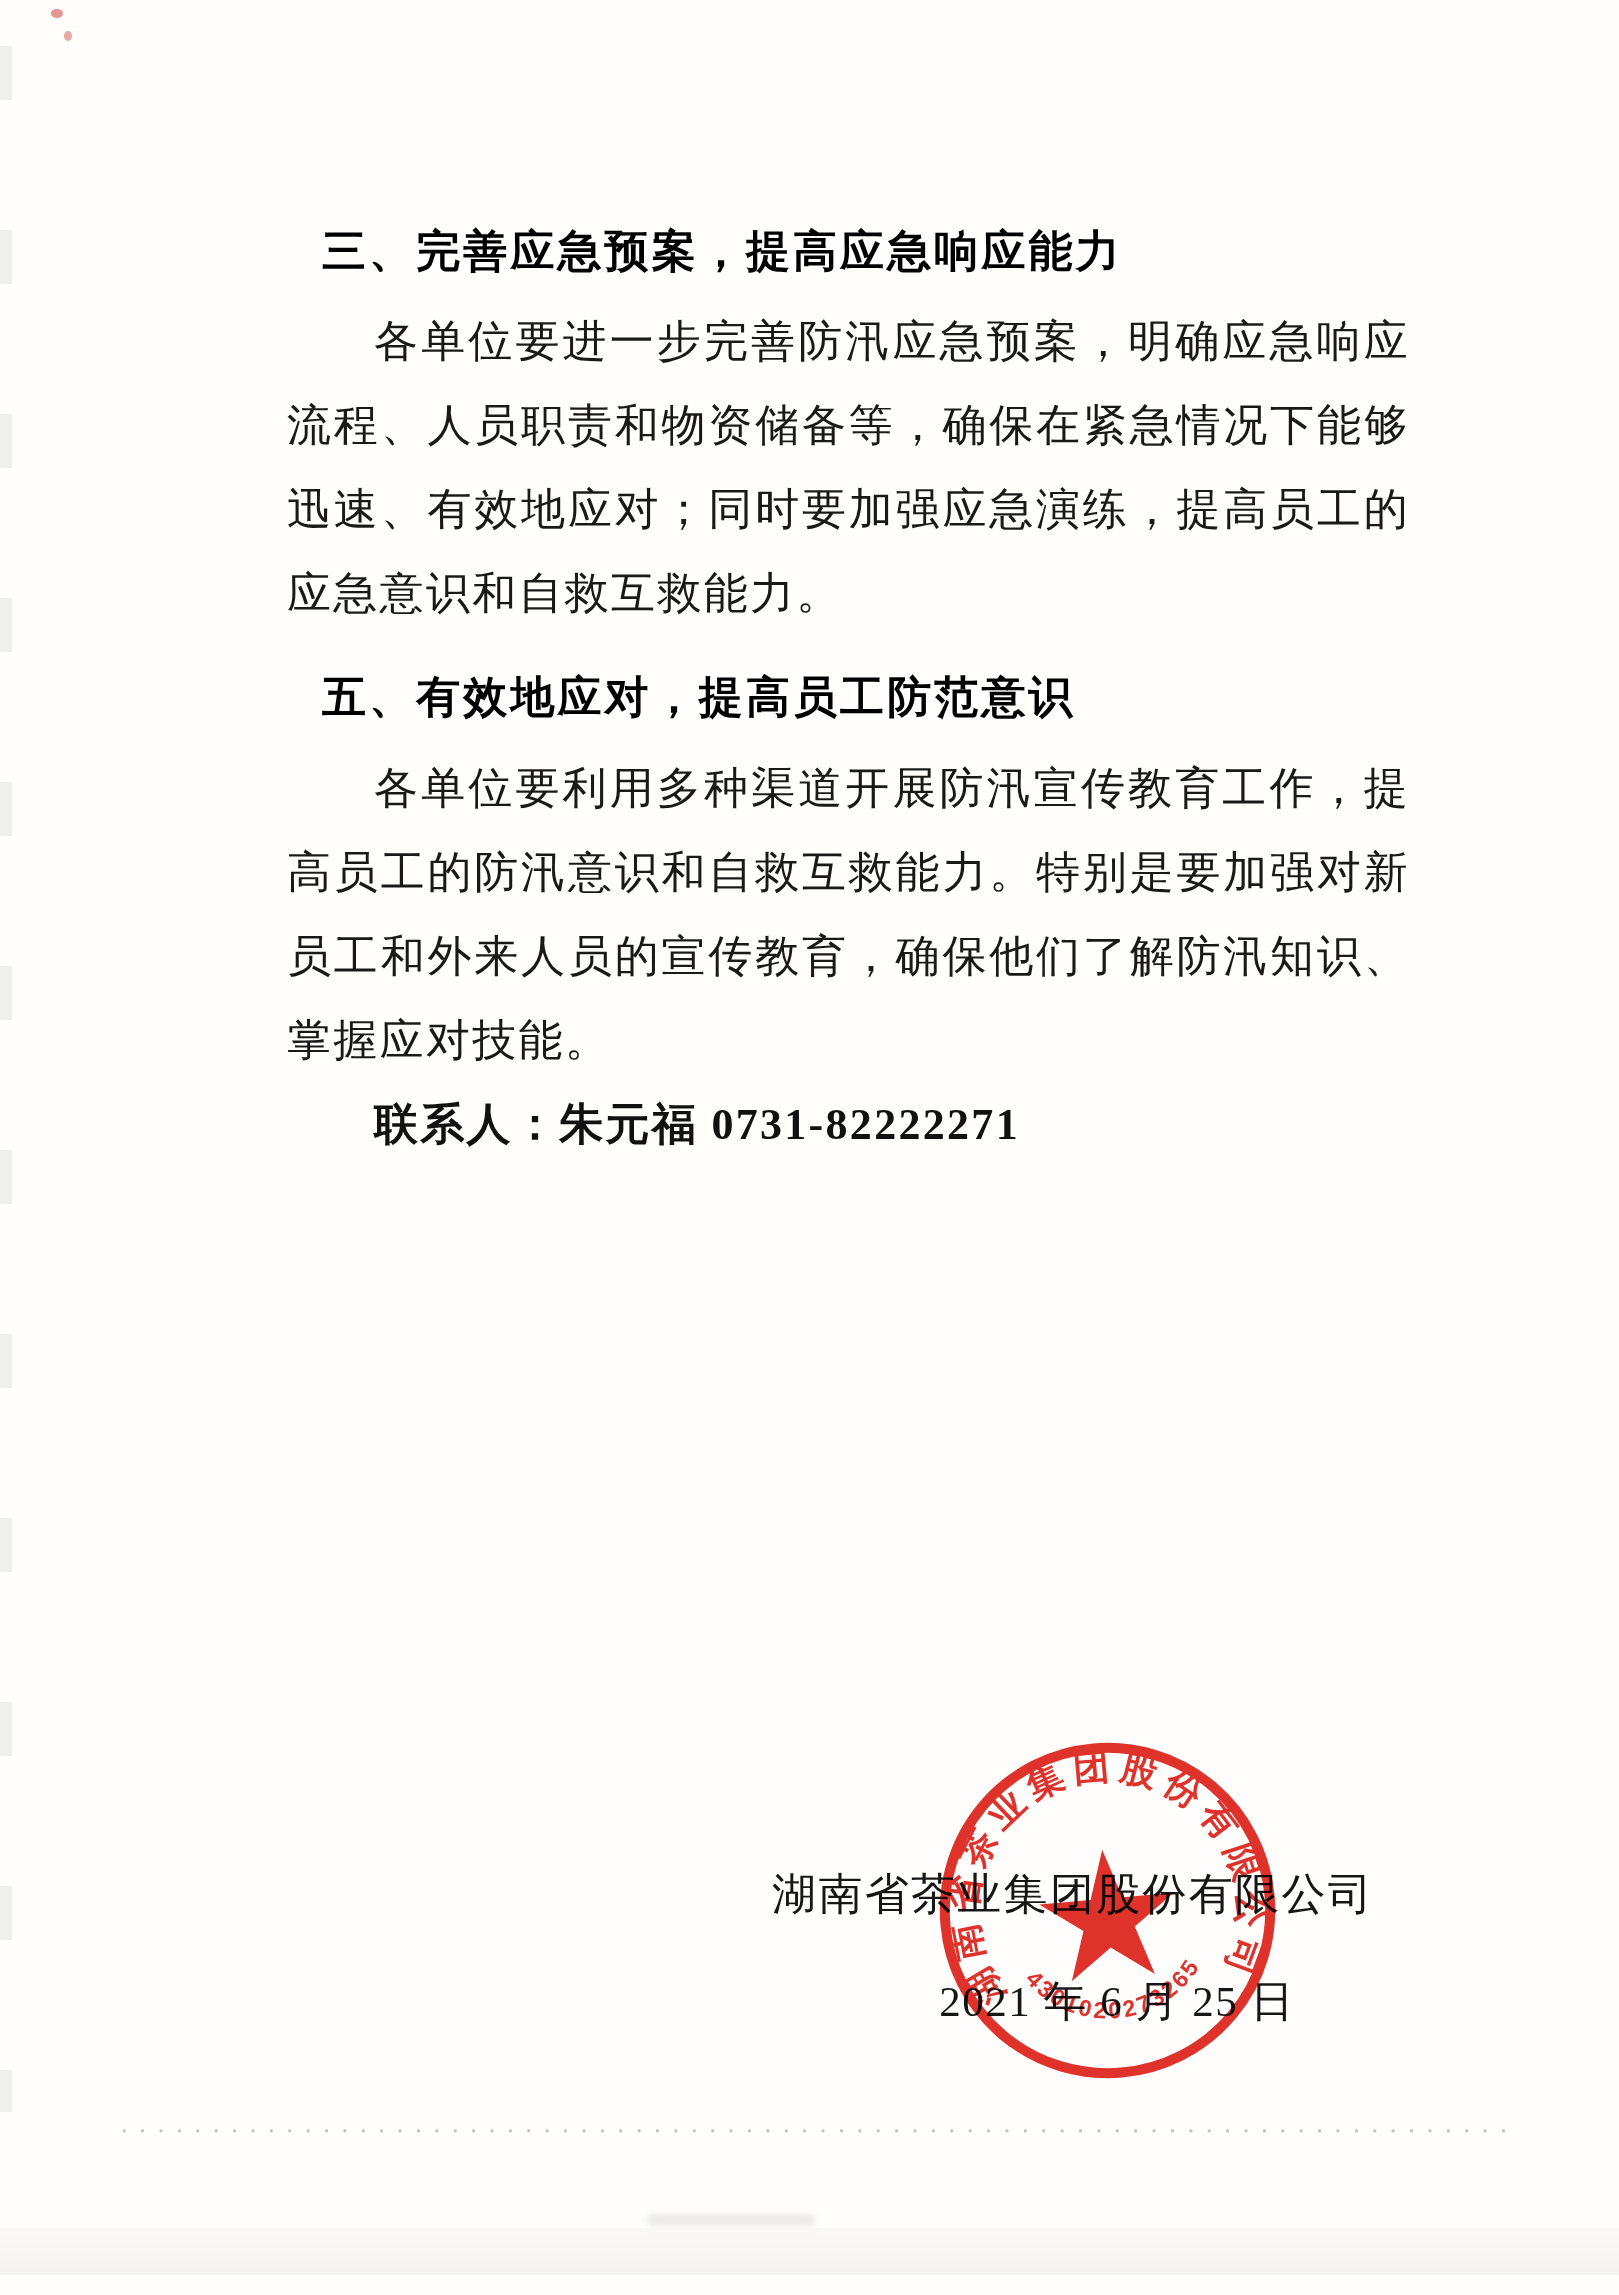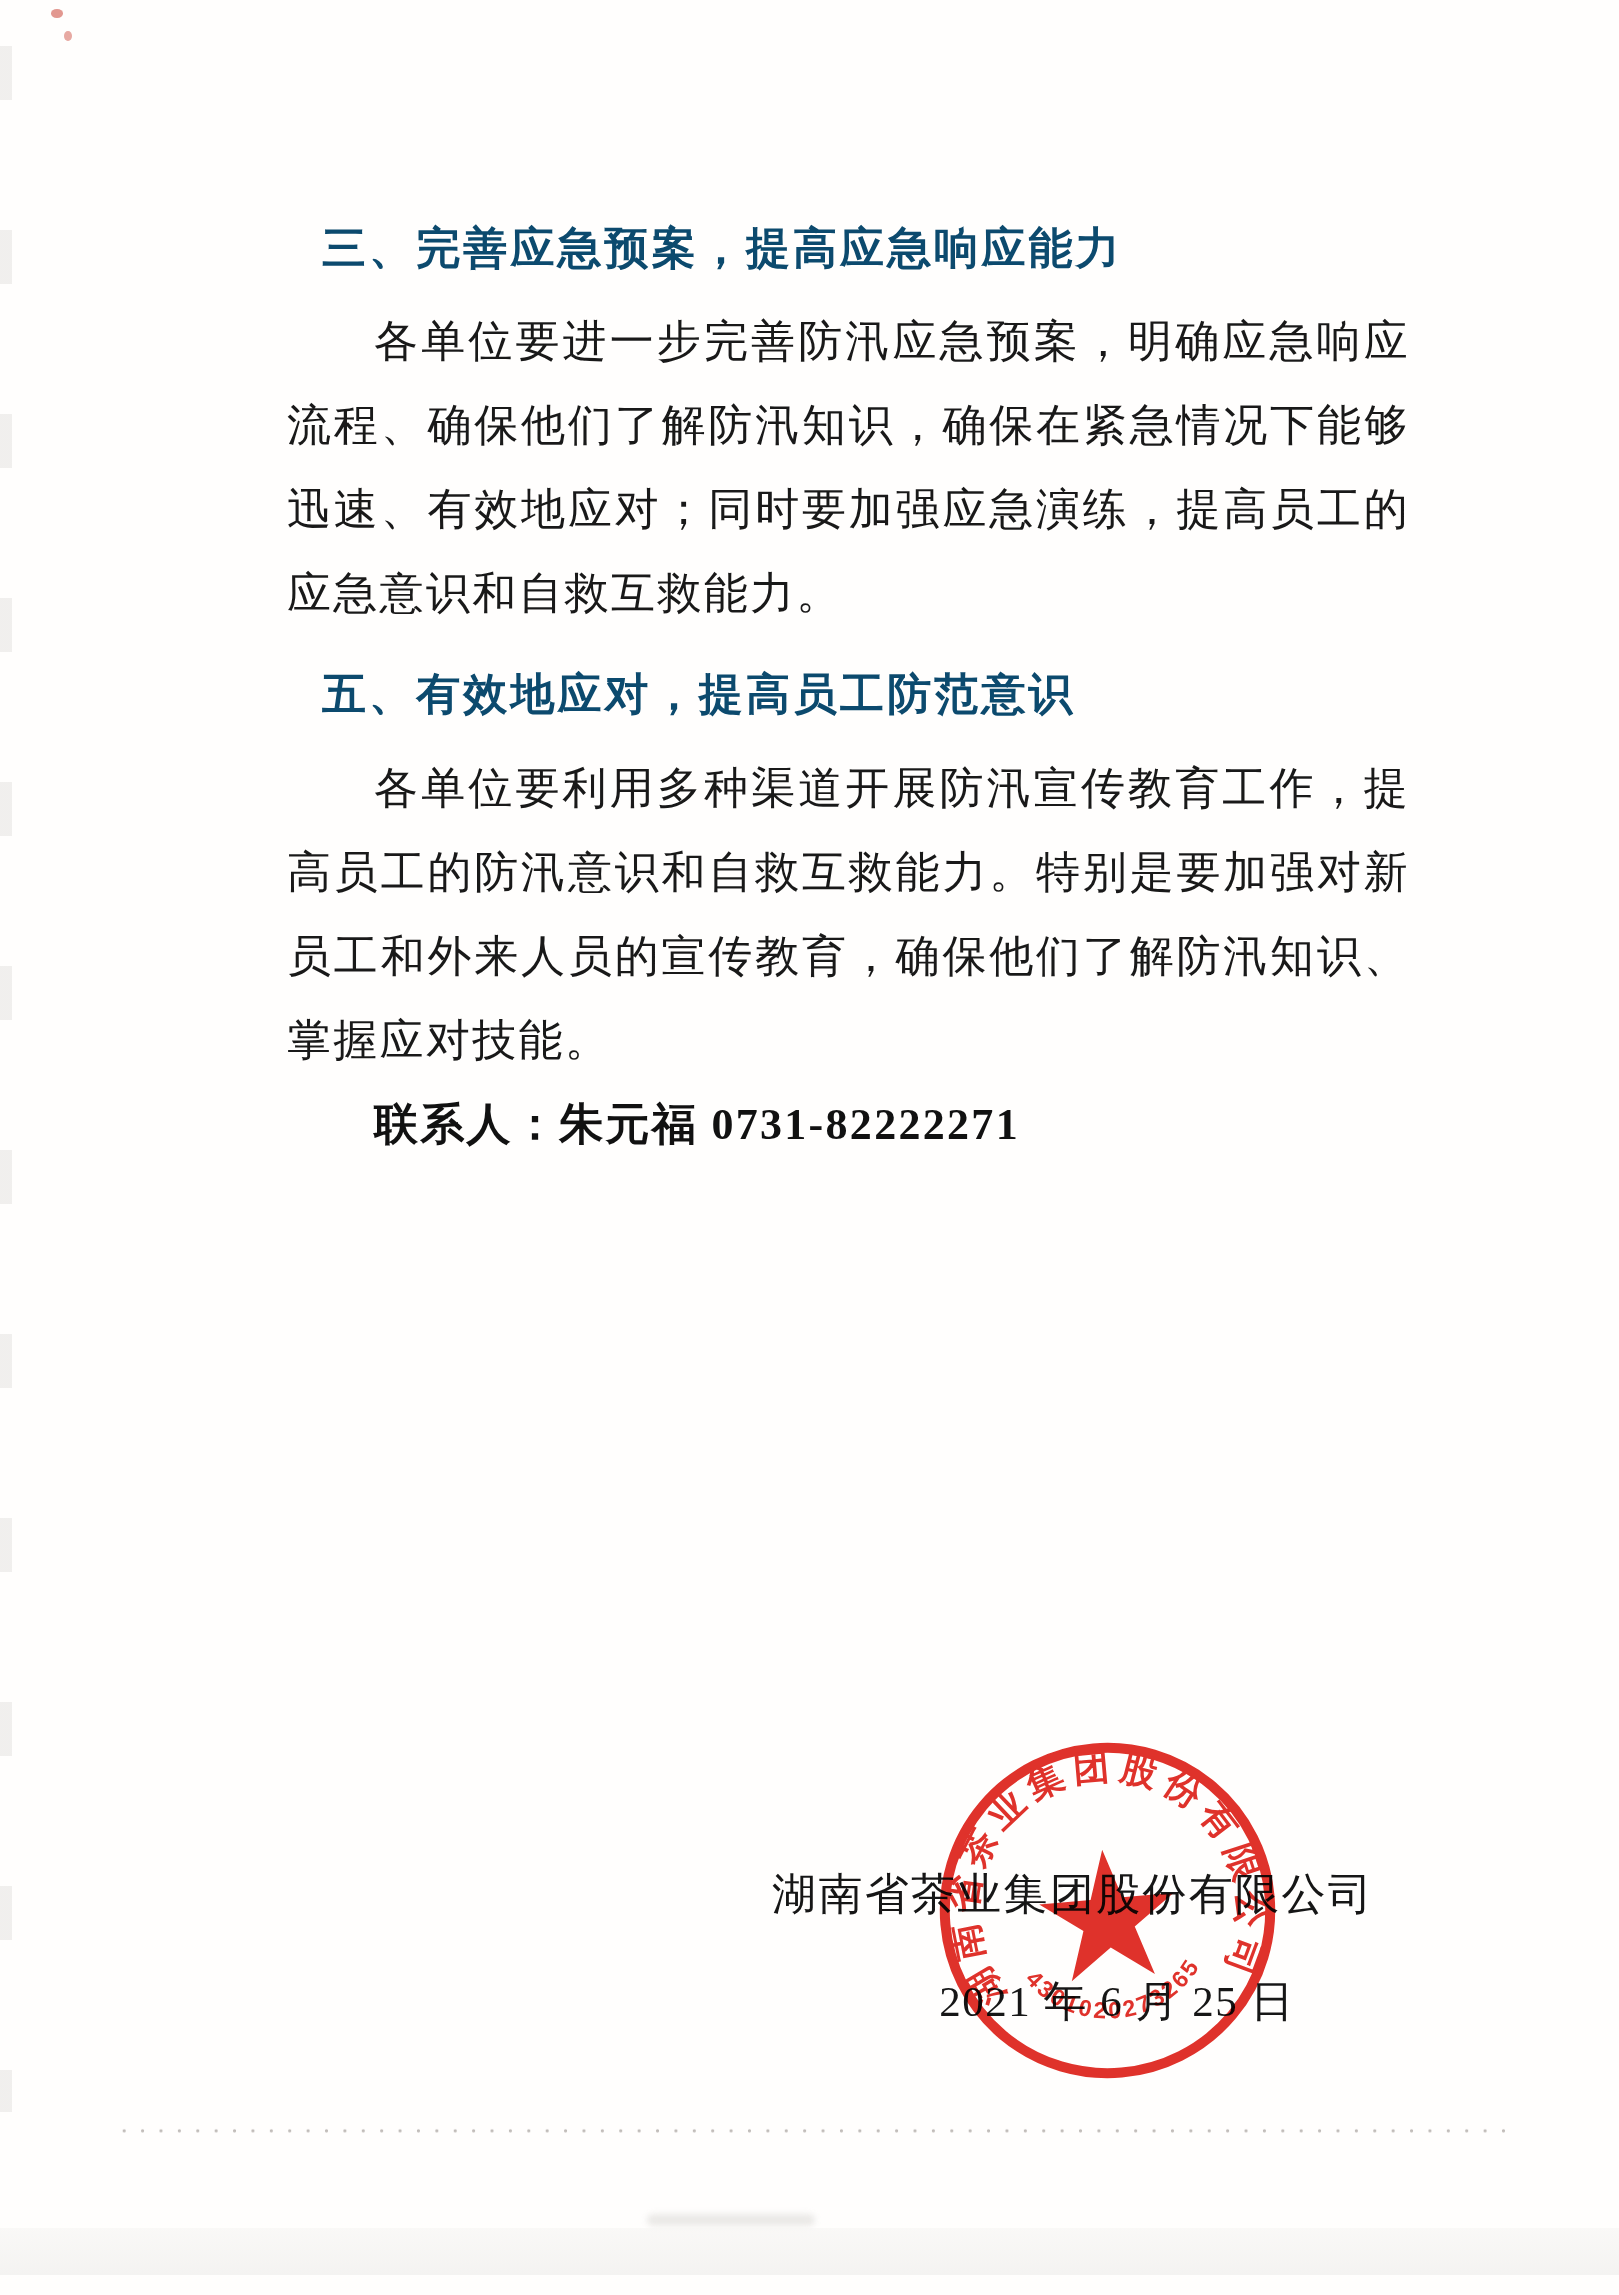--- a/index.html
+++ b/index.html
@@ -9,22 +9,22 @@
     background:#fffefd;
     overflow:hidden;
     font-family:"Liberation Serif","DejaVu Serif",serif;
     color:#1b1b1b;
   }
   .content{
     position:absolute;
     left:287px;top:193px;width:1123px;
   }
   .heading{
-    font-family:Liberation Mono, monospace;
-    font-size:44px;line-height:55px;font-weight:700;color:#0c4a6e;
+    font-family:Liberation Serif, serif;
+    font-size:44px;line-height:55px;font-weight:700;color:#000000;
     letter-spacing:3.1px;
     margin:34px 0 21.4px 35px;
   }
   .heading.first{margin-top:31px;}
   .body-para{
     font-size:44px;line-height:84px;letter-spacing:2.3px;
     text-align:justify;text-justify:inter-ideograph;
     text-indent:87px;
     margin:0;color:#191919;
   }
@@ -76,21 +76,21 @@
   }
 </style>
 </head>
 <body>
 
 <div class="page">
 
   <div class="content">
 
     <h2 class="heading first">三、完善应急预案，提高应急响应能力</h2>
-    <p class="body-para">各单位要进一步完善防汛应急预案，明确应急响应流程、确保他们了解防汛知识，确保在紧急情况下能够迅速、有效地应对；同时要加强应急演练，提高员工的应急意识和自救互救能力。</p>
+    <p class="body-para">各单位要进一步完善防汛应急预案，明确应急响应流程、人员职责和物资储备等，确保在紧急情况下能够迅速、有效地应对；同时要加强应急演练，提高员工的应急意识和自救互救能力。</p>
 
 
     <h2 class="heading">五、有效地应对，提高员工防范意识</h2>
     <p class="body-para">各单位要利用多种渠道开展防汛宣传教育工作，提高员工的防汛意识和自救互救能力。特别是要加强对新员工和外来人员的宣传教育，确保他们了解防汛知识、掌握应对技能。</p>
 
 
     <p class="contact">联系人：朱元福  0731-82222271</p>
   </div>
 
   <div class="company-line">湖南省茶业集团股份有限公司</div>

